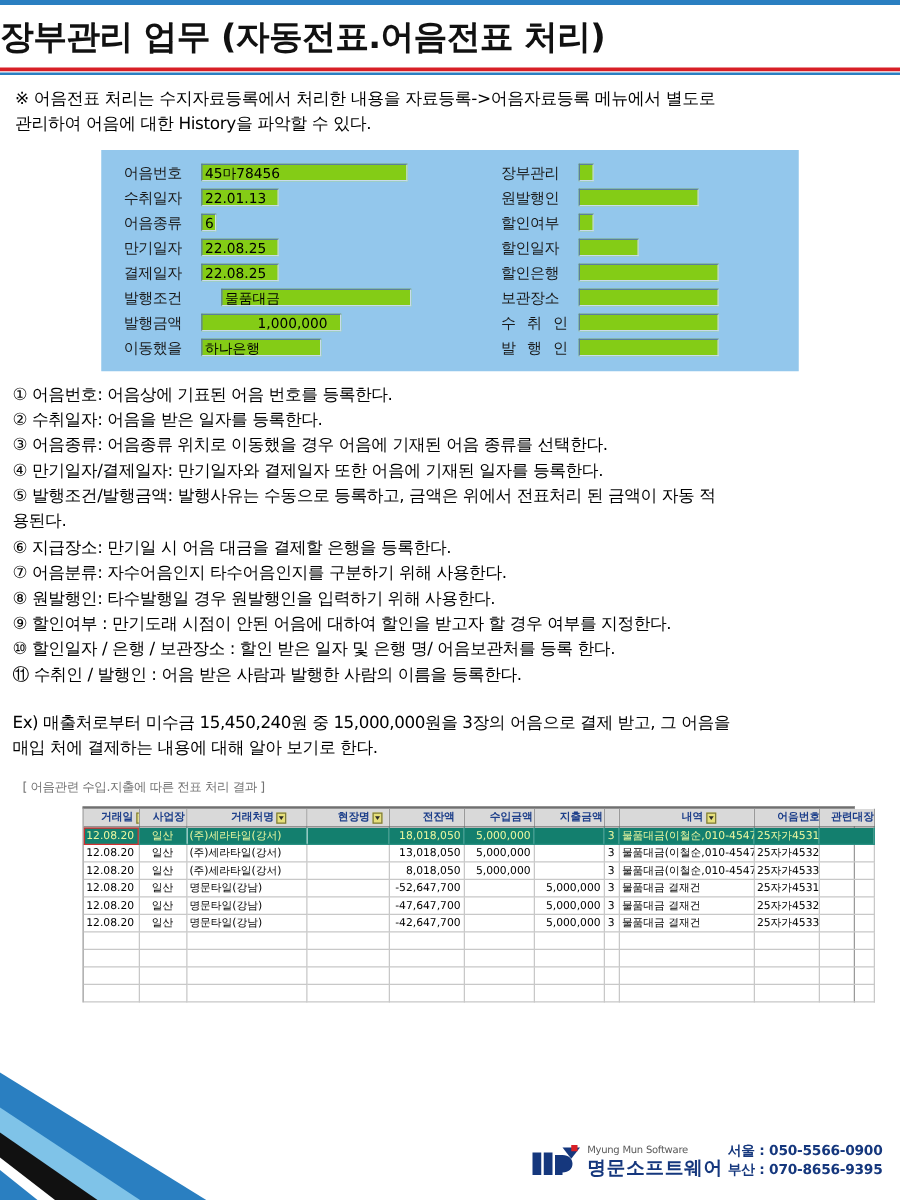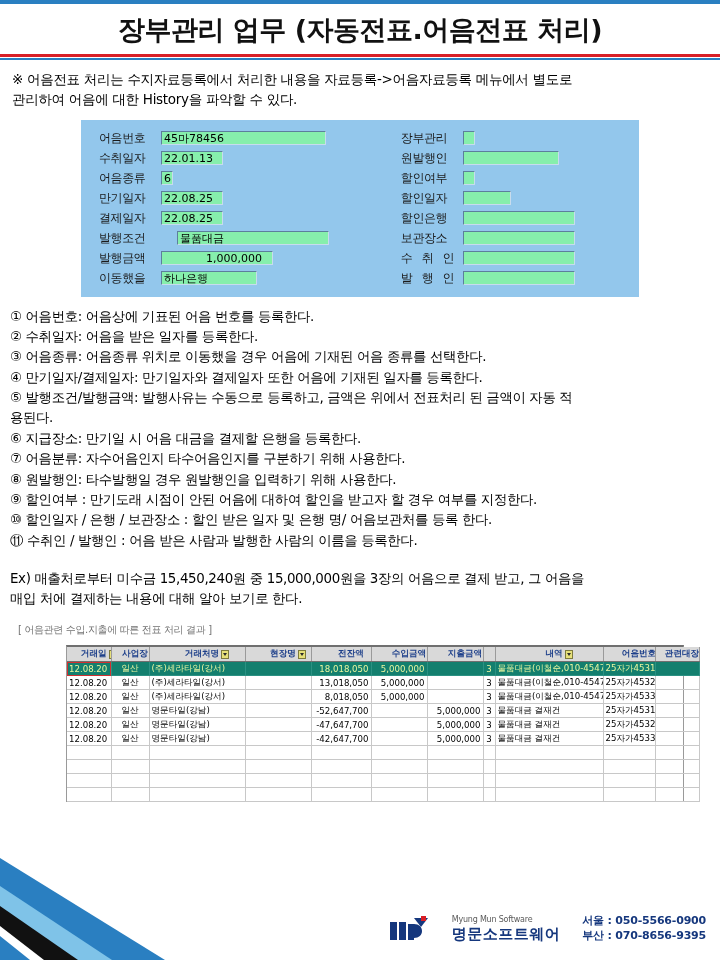--- a/index.html
+++ b/index.html
@@ -17,21 +17,20 @@
 
   
   .top-rule {
     height: 4px;
     background: #2a7fc1;
     width: 100%;
   }
   .title-band {
     position: relative;
     padding: 10px 0 8px 0;
-    text-align: center;
   }
   .page-title {
     font-size: 27px;
     font-weight: bold;
     color: #111111;
     letter-spacing: -0.5px;
     line-height: 1.2;
     white-space: nowrap;
   }
   .red-rule {
@@ -80,21 +79,21 @@
   .form-label {
     font-size: 12px;
     color: #1a1a1a;
     width: 62px;
     flex: 0 0 62px;
     letter-spacing: -0.4px;
     white-space: nowrap;
   }
   .form-label.spaced { letter-spacing: 2.5px; }
   .field {
-    background: #86efac;
+    background: #84cc16;
     border: 1px solid #5c7f9c;
     border-right-color: #c8dced;
     border-bottom-color: #c8dced;
     height: 14px;
     box-sizing: border-box;
     font-size: 11px;
     line-height: 13px;
     padding: 0 2px;
     color: #000;
     white-space: nowrap;
@@ -228,21 +227,21 @@
     width: 300px;
     height: 120px;
     overflow: hidden;
   }
   .logo-area {
     position: absolute;
     right: 14px;
     bottom: 16px;
     display: flex;
     align-items: center;
-    gap: 22px;
+    gap: 4px;
   }
   .logo-mark {
     display: flex;
     align-items: flex-end;
     gap: 1px;
   }
   .logo-brand-en {
     font-size: 8px;
     color: #5a5a5a;
     letter-spacing: -0.2px;

